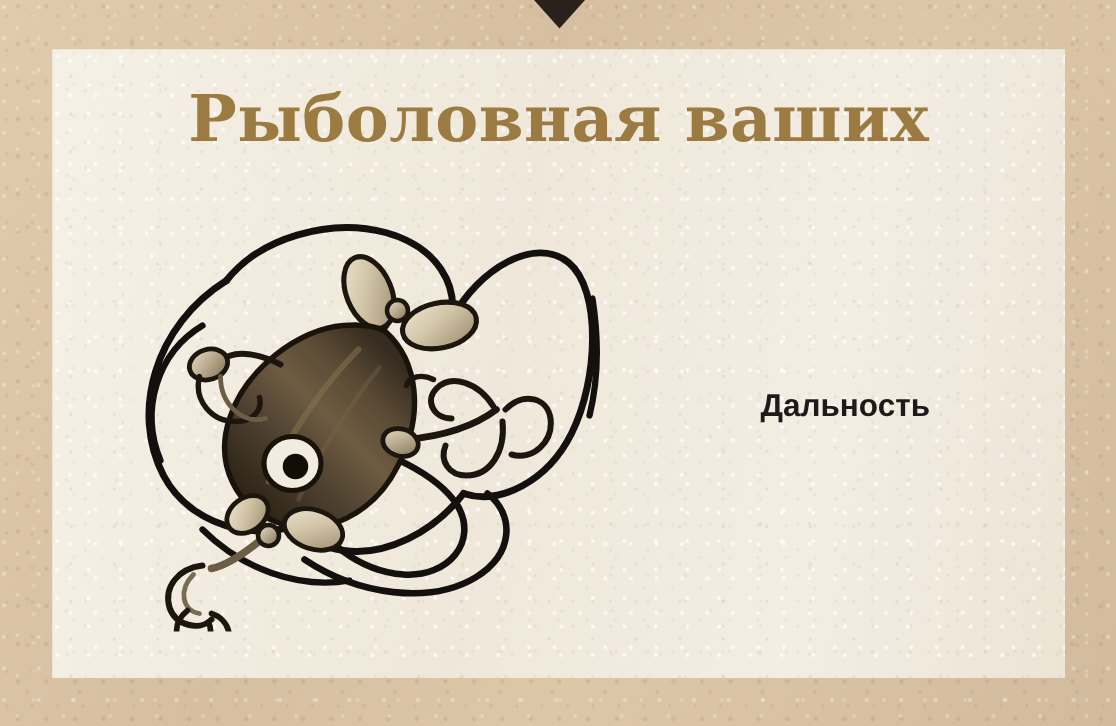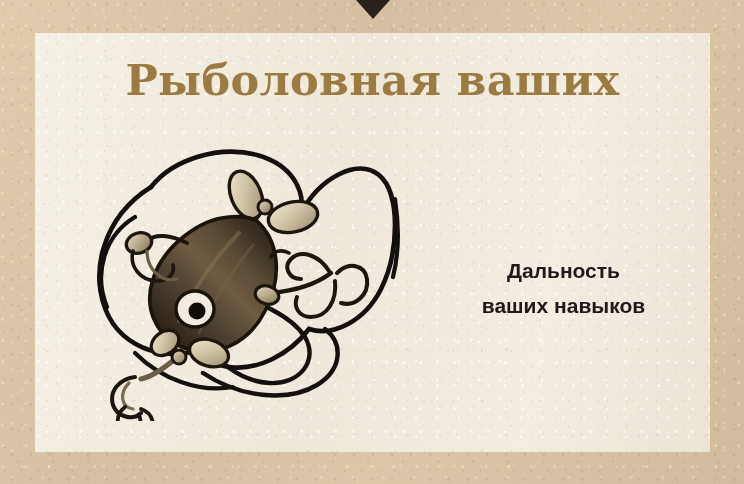--- a/index.html
+++ b/index.html
@@ -203,17 +203,16 @@
           <path d="M92 256 C 76 258, 66 270, 70 284 C 74 296, 90 300, 98 292" stroke="#1d160f" stroke-width="4" fill="none" stroke-linecap="round"></path>
           <path d="M86 262 C 76 272, 78 286, 90 288" stroke="#7a6c52" stroke-width="3.2" fill="none" stroke-linecap="round"></path>
           <path d="M82 286 C 72 294, 72 308, 84 310 C 94 312, 100 302, 96 294" stroke="#1d160f" stroke-width="3.8" fill="none" stroke-linecap="round"></path>
           <path d="M98 288 C 110 292, 114 306, 104 312" stroke="#1d160f" stroke-width="3.8" fill="none" stroke-linecap="round"></path>
         </g>
       </svg>
     </div>
 
     <div id="card-body-text">
       <span class="ln">Дальность</span>
-      <span class="ln">ваших навыков</span>
     </div>
 
   </div>
 </div>
 
 </body></html>

